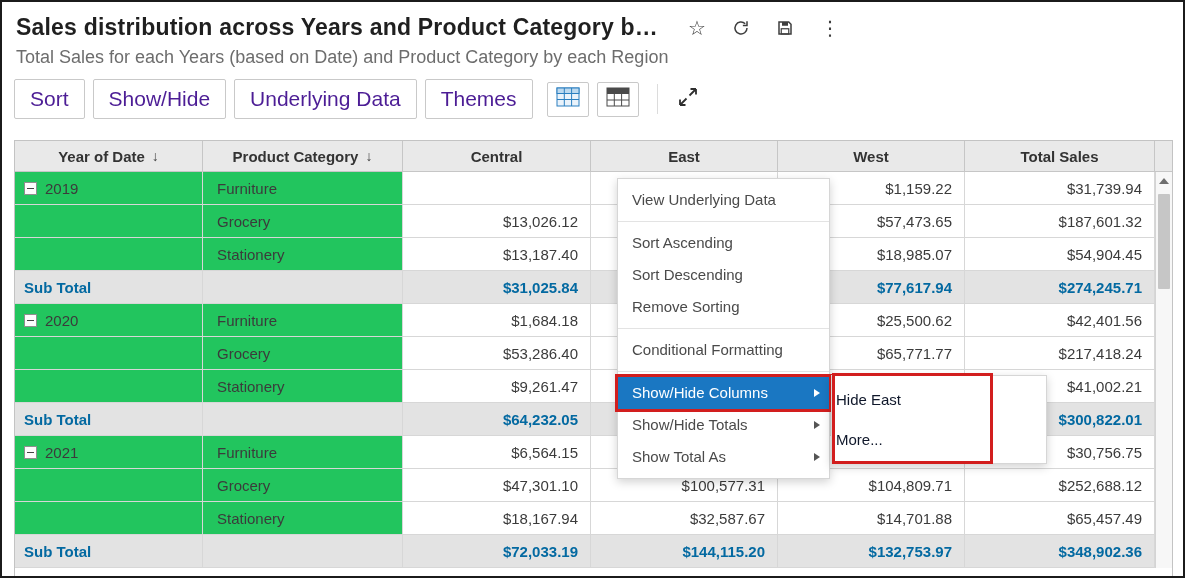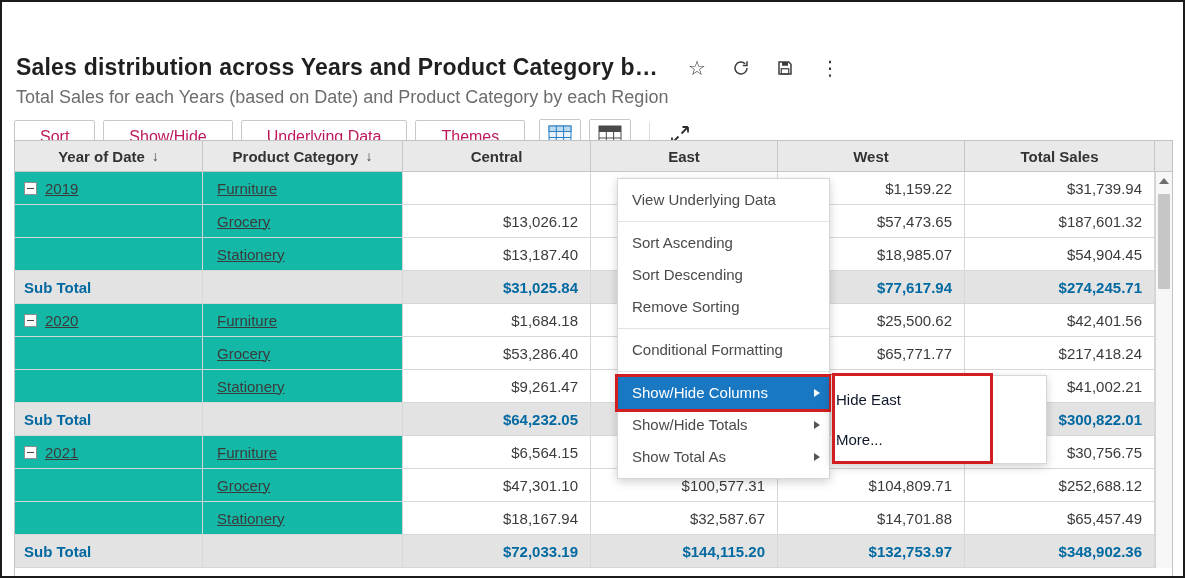--- a/index.html
+++ b/index.html
@@ -2,44 +2,44 @@
 <html style="--highlight-blue: #1a77c2; --annotation-red: #d21e1e;"><head>
 <meta charset="utf-8">
 <style>
   * { margin:0; padding:0; box-sizing:border-box; }
   html,body { width:1185px; height:578px; }
   body { font-family:"Liberation Sans", sans-serif; background:#fff; }
 
   .page { position:relative; width:1185px; height:578px; border:2px solid #1b1b1b; background:#fff; overflow:hidden; }
 
   
-  .hdr { padding:12px 16px 0 14px;margin-top:40px; }
+  .hdr { padding:12px 16px 0 14px; }
   .title-row { display:flex; align-items:center; gap:30px; }
   .title { font-size:23px; font-weight:bold; color:#1f1f1f; letter-spacing:.2px; }
   .title-icons { display:flex; align-items:center; gap:26px; color:#3e3e3e; }
   .ticon { font-size:20px; line-height:1; cursor:pointer; display:flex; align-items:center; }
   .subtitle { font-size:18px; color:#6d6d6d; margin-top:6px; }
 
   
   .toolbar { display:flex; align-items:center; gap:8px; padding:11px 12px 8px 12px; }
-  .tbtn { border:1px solid #c9c9c9; background:#fff; color:#be185d; font-size:16px; padding:7px 25px; border-radius:2px; font-family:inherit; cursor:pointer; }
+  .tbtn { border:1px solid #c9c9c9; background:#fff; color:#4c1d95; font-size:21px; padding:7px 15px; border-radius:2px; font-family:inherit; cursor:pointer; }
   .iconbtn { width:42px; height:35px; border:1px solid #c9c9c9; background:#fff; border-radius:2px; display:flex; align-items:center; justify-content:center; cursor:pointer; }
   .iconbtn.first { margin-left:6px; }
   .tb-sep { width:1px; height:30px; background:#dcdcdc; margin:0 10px; }
   .plainicon { display:flex; align-items:center; cursor:pointer; }
 
   
   .tablewrap { position:absolute; left:12px; top:138px; width:1159px; height:544px; border:1px solid #c3c3c3; background:#fff; }
   .t-head { display:grid; grid-template-columns:188px 200px 188px 187px 187px 190px 17px; }
   .t-row  { display:grid; grid-template-columns:188px 200px 188px 187px 187px 190px; }
   .th { background:#e9e9e9; font-weight:bold; font-size:15px; color:#333; height:31px; display:flex; align-items:center; justify-content:center; gap:7px; border-right:1px solid #c6c6c6; border-bottom:1px solid #c6c6c6; cursor:pointer; }
   .th.filler { border-right:none; cursor:default; }
   .sort-arrow { font-size:14px; color:#444; font-weight:bold; }
   .td { height:33px; font-size:15px; display:flex; align-items:center; border-right:1px solid #d7d7d7; border-bottom:1px solid #d7d7d7; color:#3b3b3b; background:#fff; padding:0 12px; cursor:default; }
-  .td.rowhdr { background:#14b8a6;text-decoration:underline; }
+  .td.rowhdr { background:#22c55e; }
   .td.num { justify-content:flex-end; }
   .yearcell { padding-left:9px; gap:8px; }
   .catcell { padding-left:14px; }
   .t-row.subtotal .td { background:#e3e3e3; font-weight:bold; color:#0369a1; }
   .collapse-icon { width:13px; height:13px; border:1px solid #8f8f8f; background:#fdfdfd; display:flex; align-items:center; justify-content:center; flex:0 0 auto; cursor:pointer; }
   .ci-minus { width:7px; height:1px; background:#444; }
 
   
   .vscroll { position:absolute; top:31px; right:0; width:17px; height:396px; background:#f7f7f7; border-left:1px solid #d4d4d4; }
   .vs-arrow { height:17px; display:flex; align-items:center; justify-content:center; cursor:pointer; }

